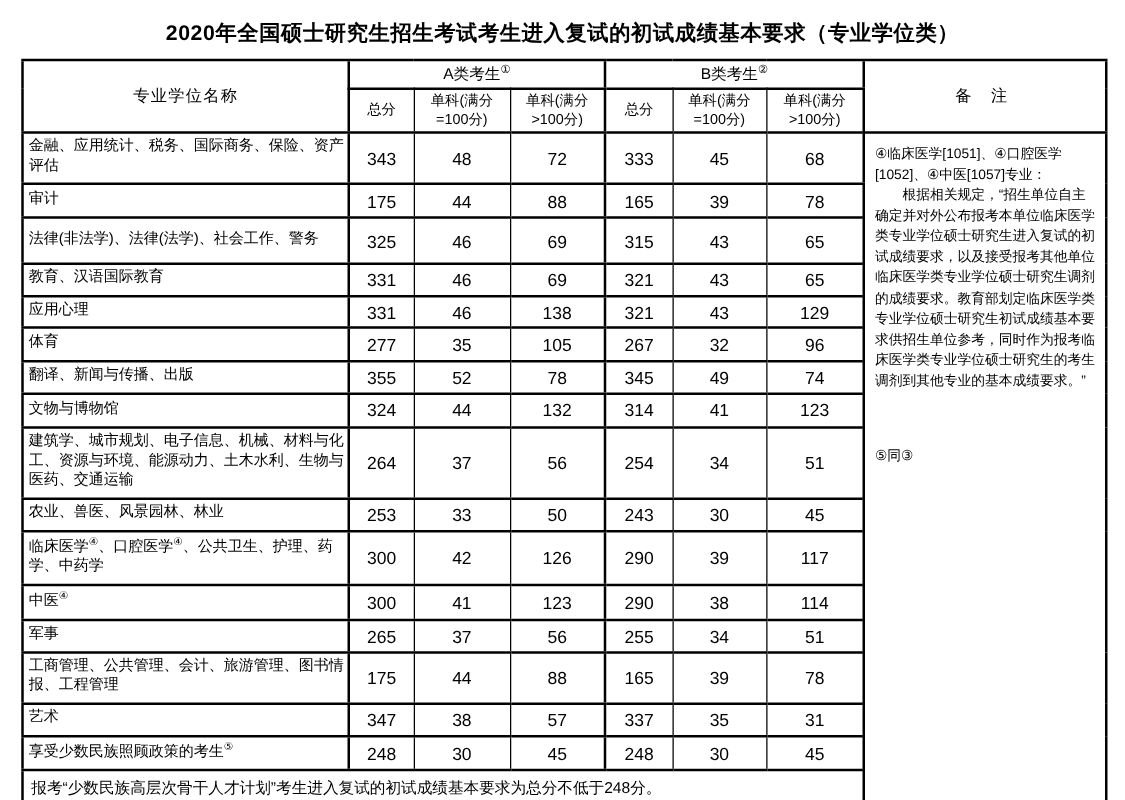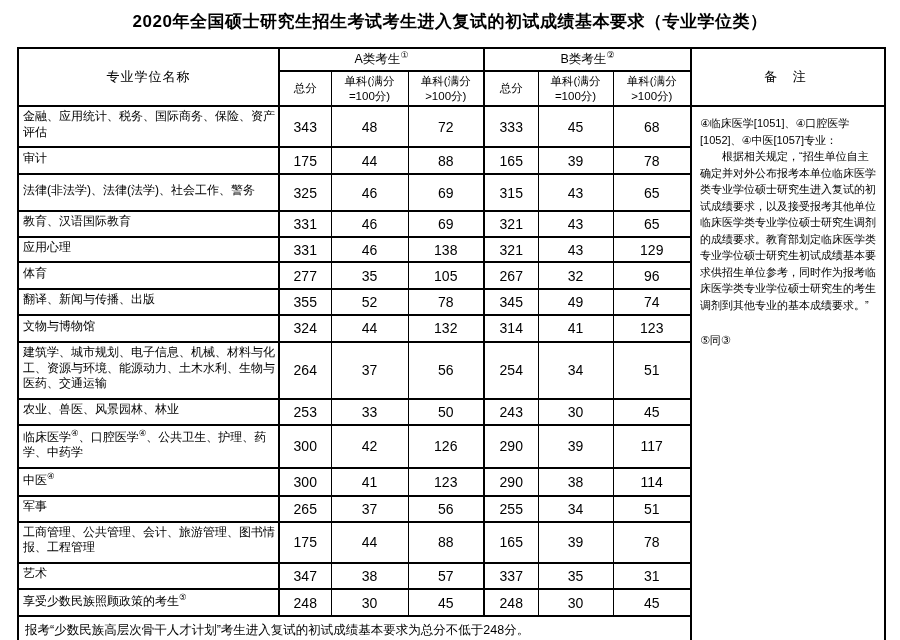--- a/index.html
+++ b/index.html
@@ -4,21 +4,21 @@
 <style>
   html,body { margin:0; padding:0; }
   body {
     width:900px; height:640px;
     background:#ffffff; color:#000;
     font-family:"Liberation Sans","DejaVu Sans",sans-serif;
     position:relative; overflow:hidden;
   }
   .title {
     text-align:center; font-weight:bold;
-    font-size:17px; padding-top:10px;
+    font-size:17px; padding-top:15px;
     letter-spacing:0.5px;
   }
   table.score {
     position:absolute; left:17px; top:47px;
     width:867px; border-collapse:collapse; table-layout:fixed;
     border:2px solid #000;
   }
   th, td {
     border:1px solid #000;
     border-top-width:2px; border-bottom-width:2px;
@@ -38,21 +38,21 @@
     padding:2px 3px 6px 4px;
   }
   td.name-cell sup { font-size:8.5px; }
   td.num-cell { text-align:center; font-size:14px; }
   td.remark-cell {
     vertical-align:top; text-align:left;
     font-size:11px; line-height:1.5;
     padding:8px 7px 6px 8px;
   }
   .remark-body { text-indent:2em; }
-  .remark-note2 { margin-top:19px; }
+  .remark-note2 { margin-top:44px; }
   tr.footer-row { height:32px; }
   td.footer-cell {
     text-align:left; font-size:12.5px;
     padding:4px 4px 8px 6px;
   }
 </style>
 </head>
 <body>
 
 <div class="title">2020年全国硕士研究生招生考试考生进入复试的初试成绩基本要求（专业学位类）</div>

